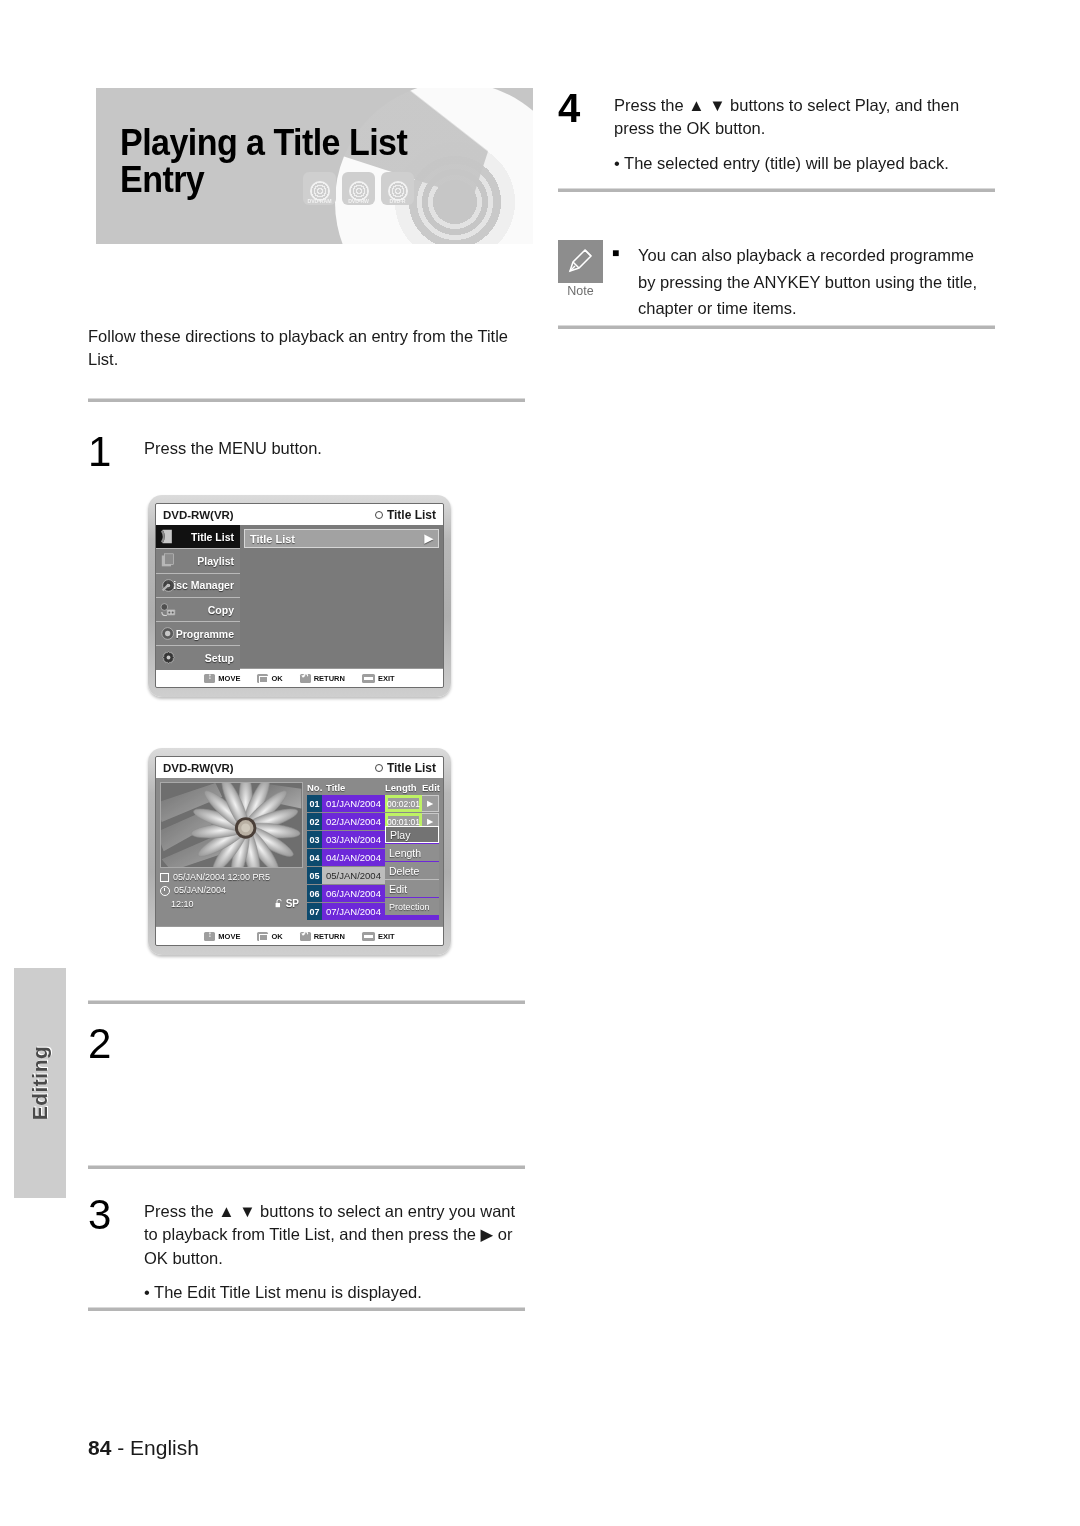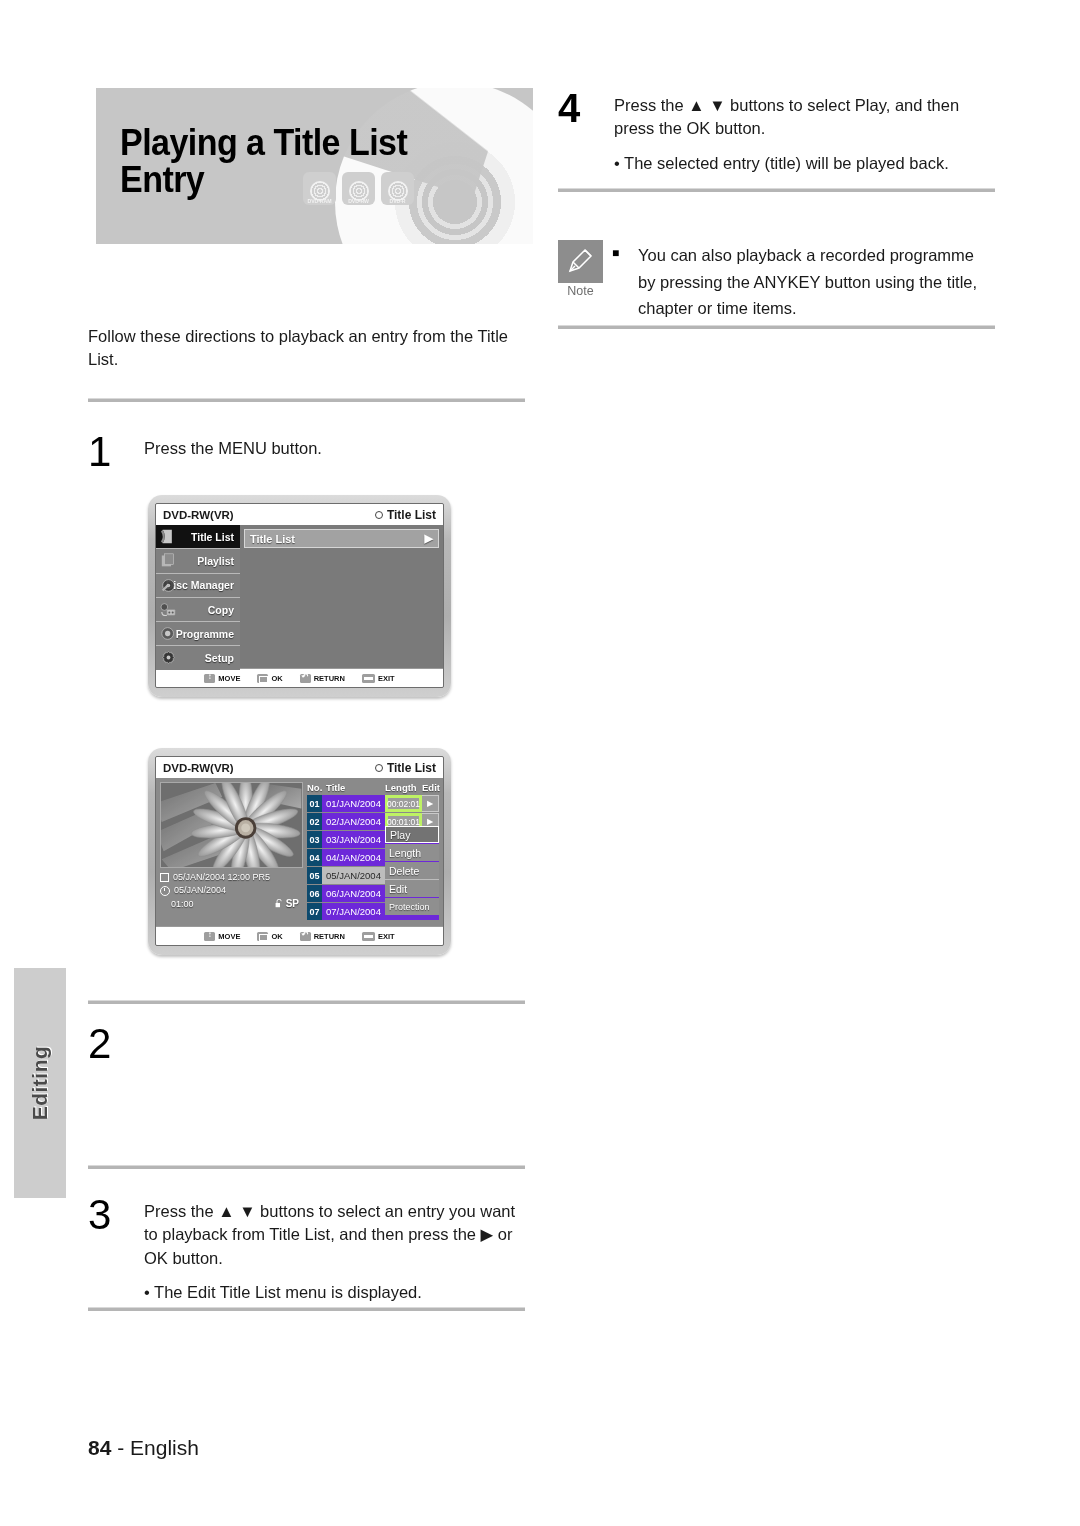--- a/index.html
+++ b/index.html
@@ -334,21 +334,21 @@
         <div class="tl-info">
           <div class="r">
             <i class="sqico"></i>
             <span>05/JAN/2004 12:00 PR5</span>
           </div>
           <div class="r">
             <i class="clkico"></i>
             <span>05/JAN/2004</span>
           </div>
           <div class="r3">
-            <span>01:00</span>
+            <span>12:10</span>
             <span>
               <svg width="8" height="9" viewBox="0 0 8 9" style="vertical-align:-1px">
                 <path d="M2 4 V2.4 A2 2 0 0 1 6.2 2.2" stroke="#fff" stroke-width="0.9" fill="none"></path>
                 <rect x="0.6" y="4" width="4.4" height="4.2" fill="#fff"></rect>
               </svg>
               <b class="sp">SP</b>
             </span>
           </div>
         </div>
       </div>

